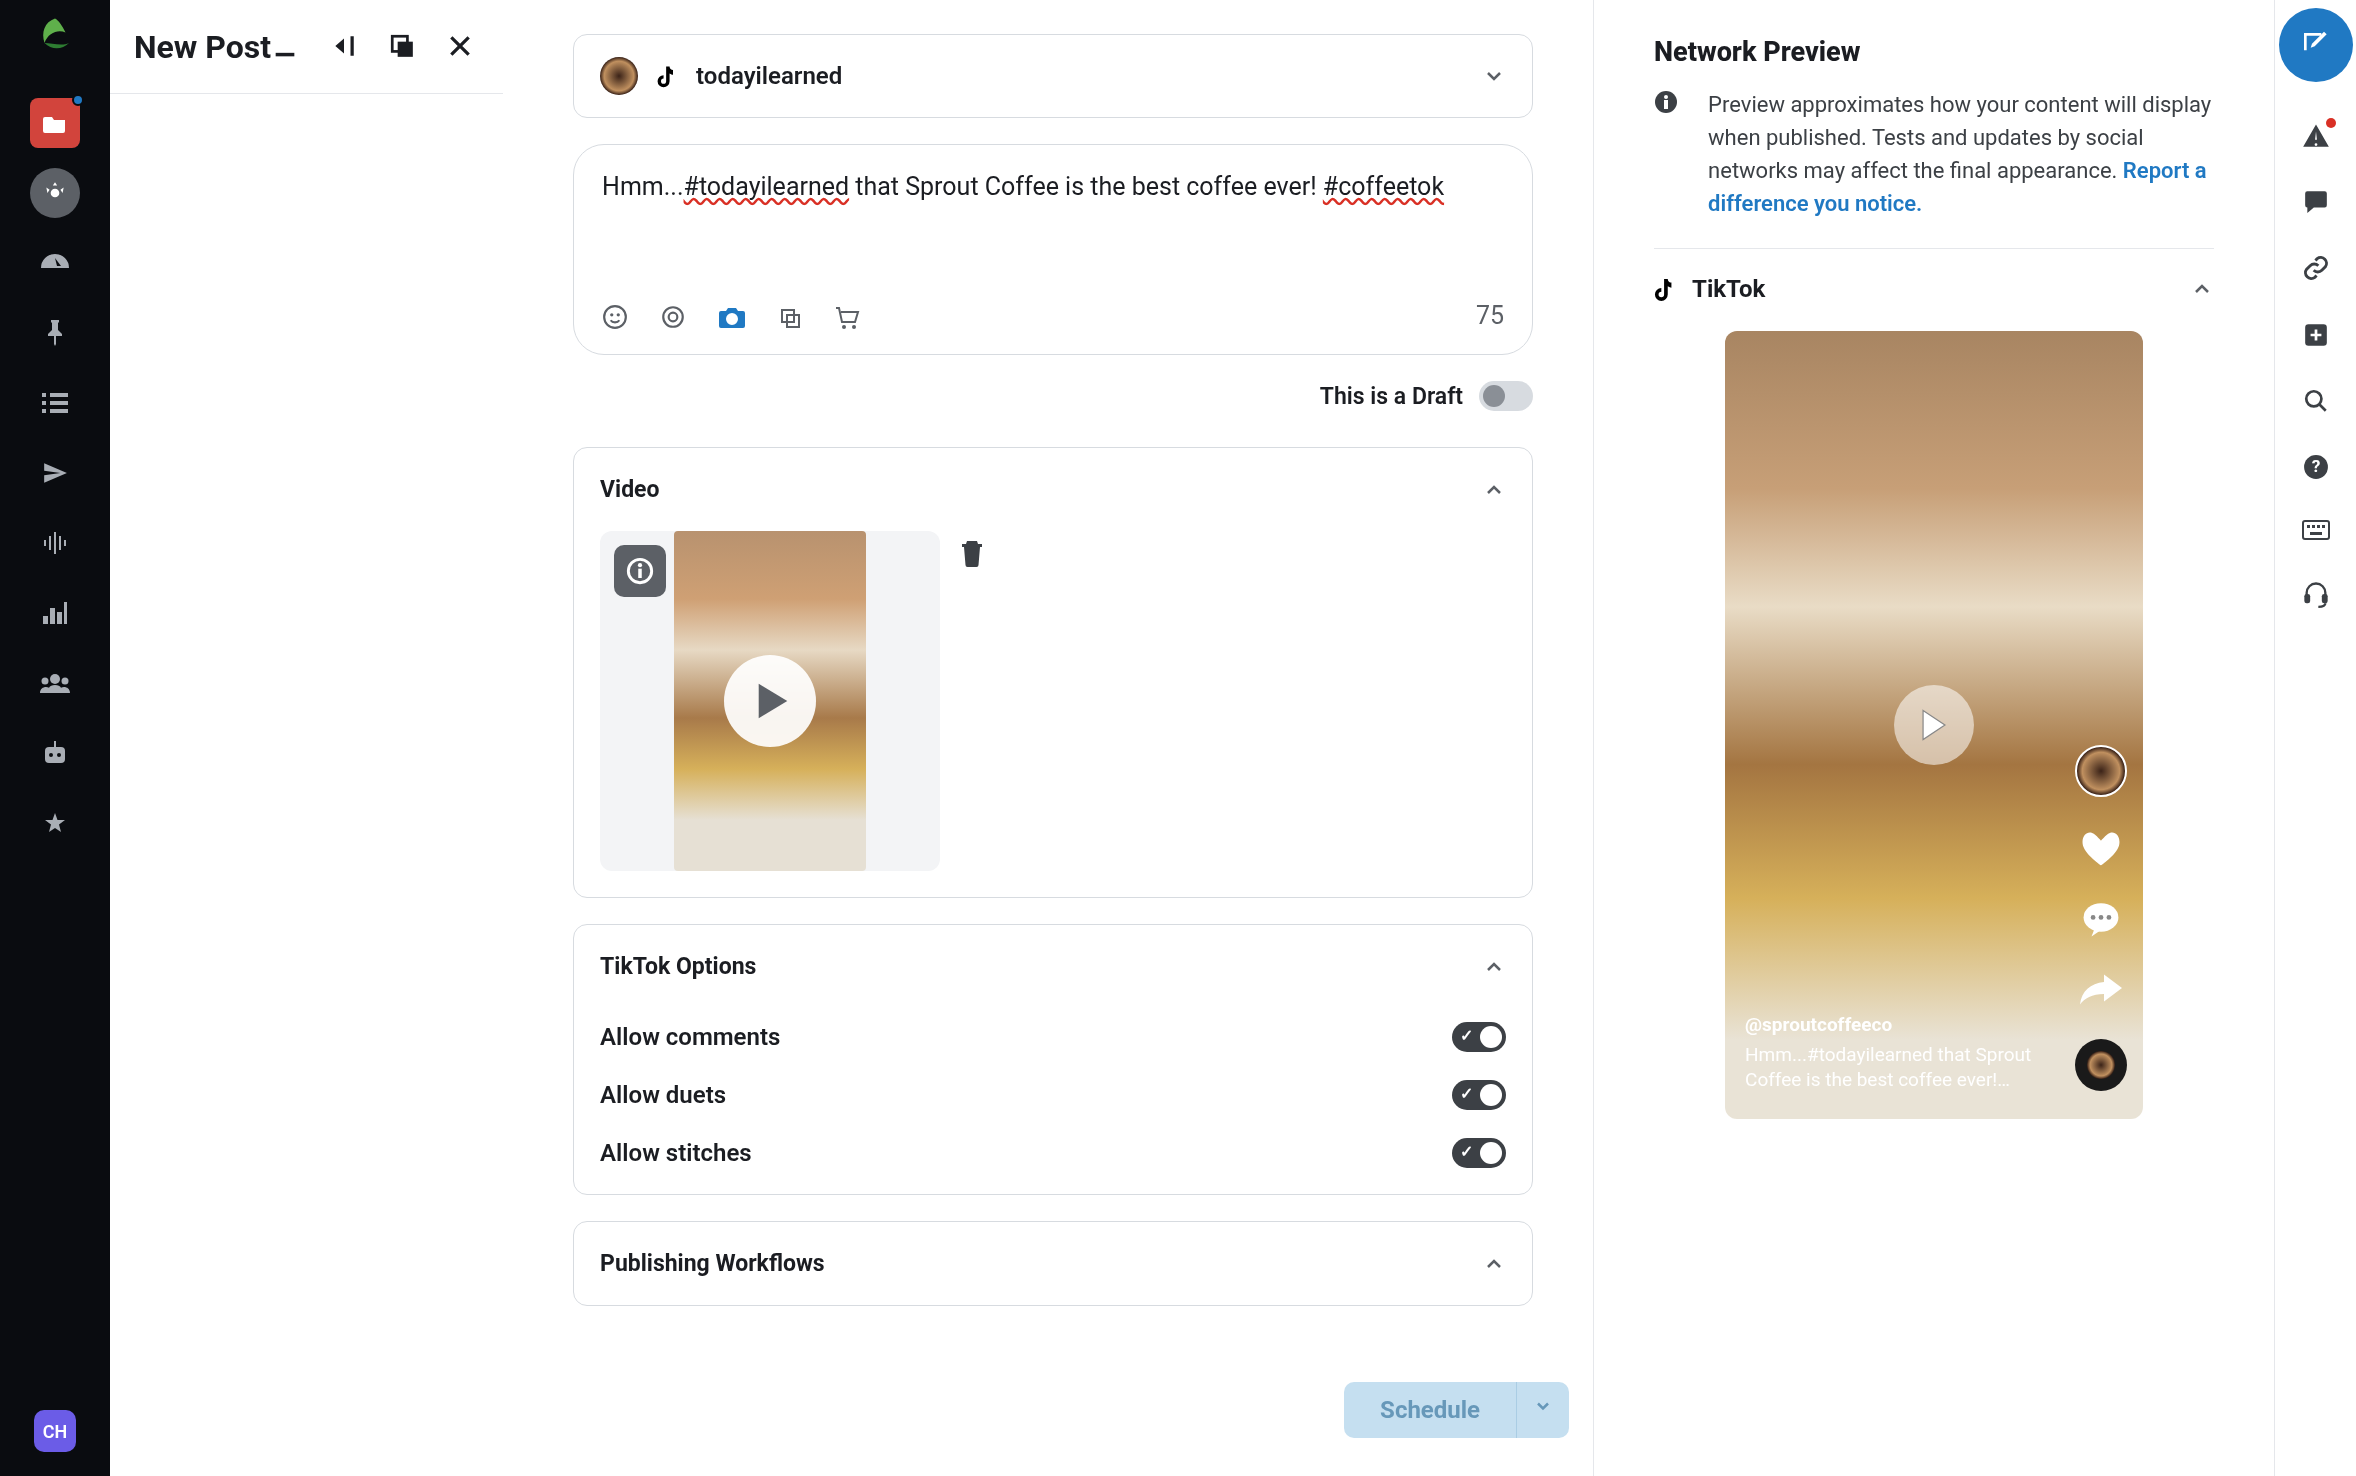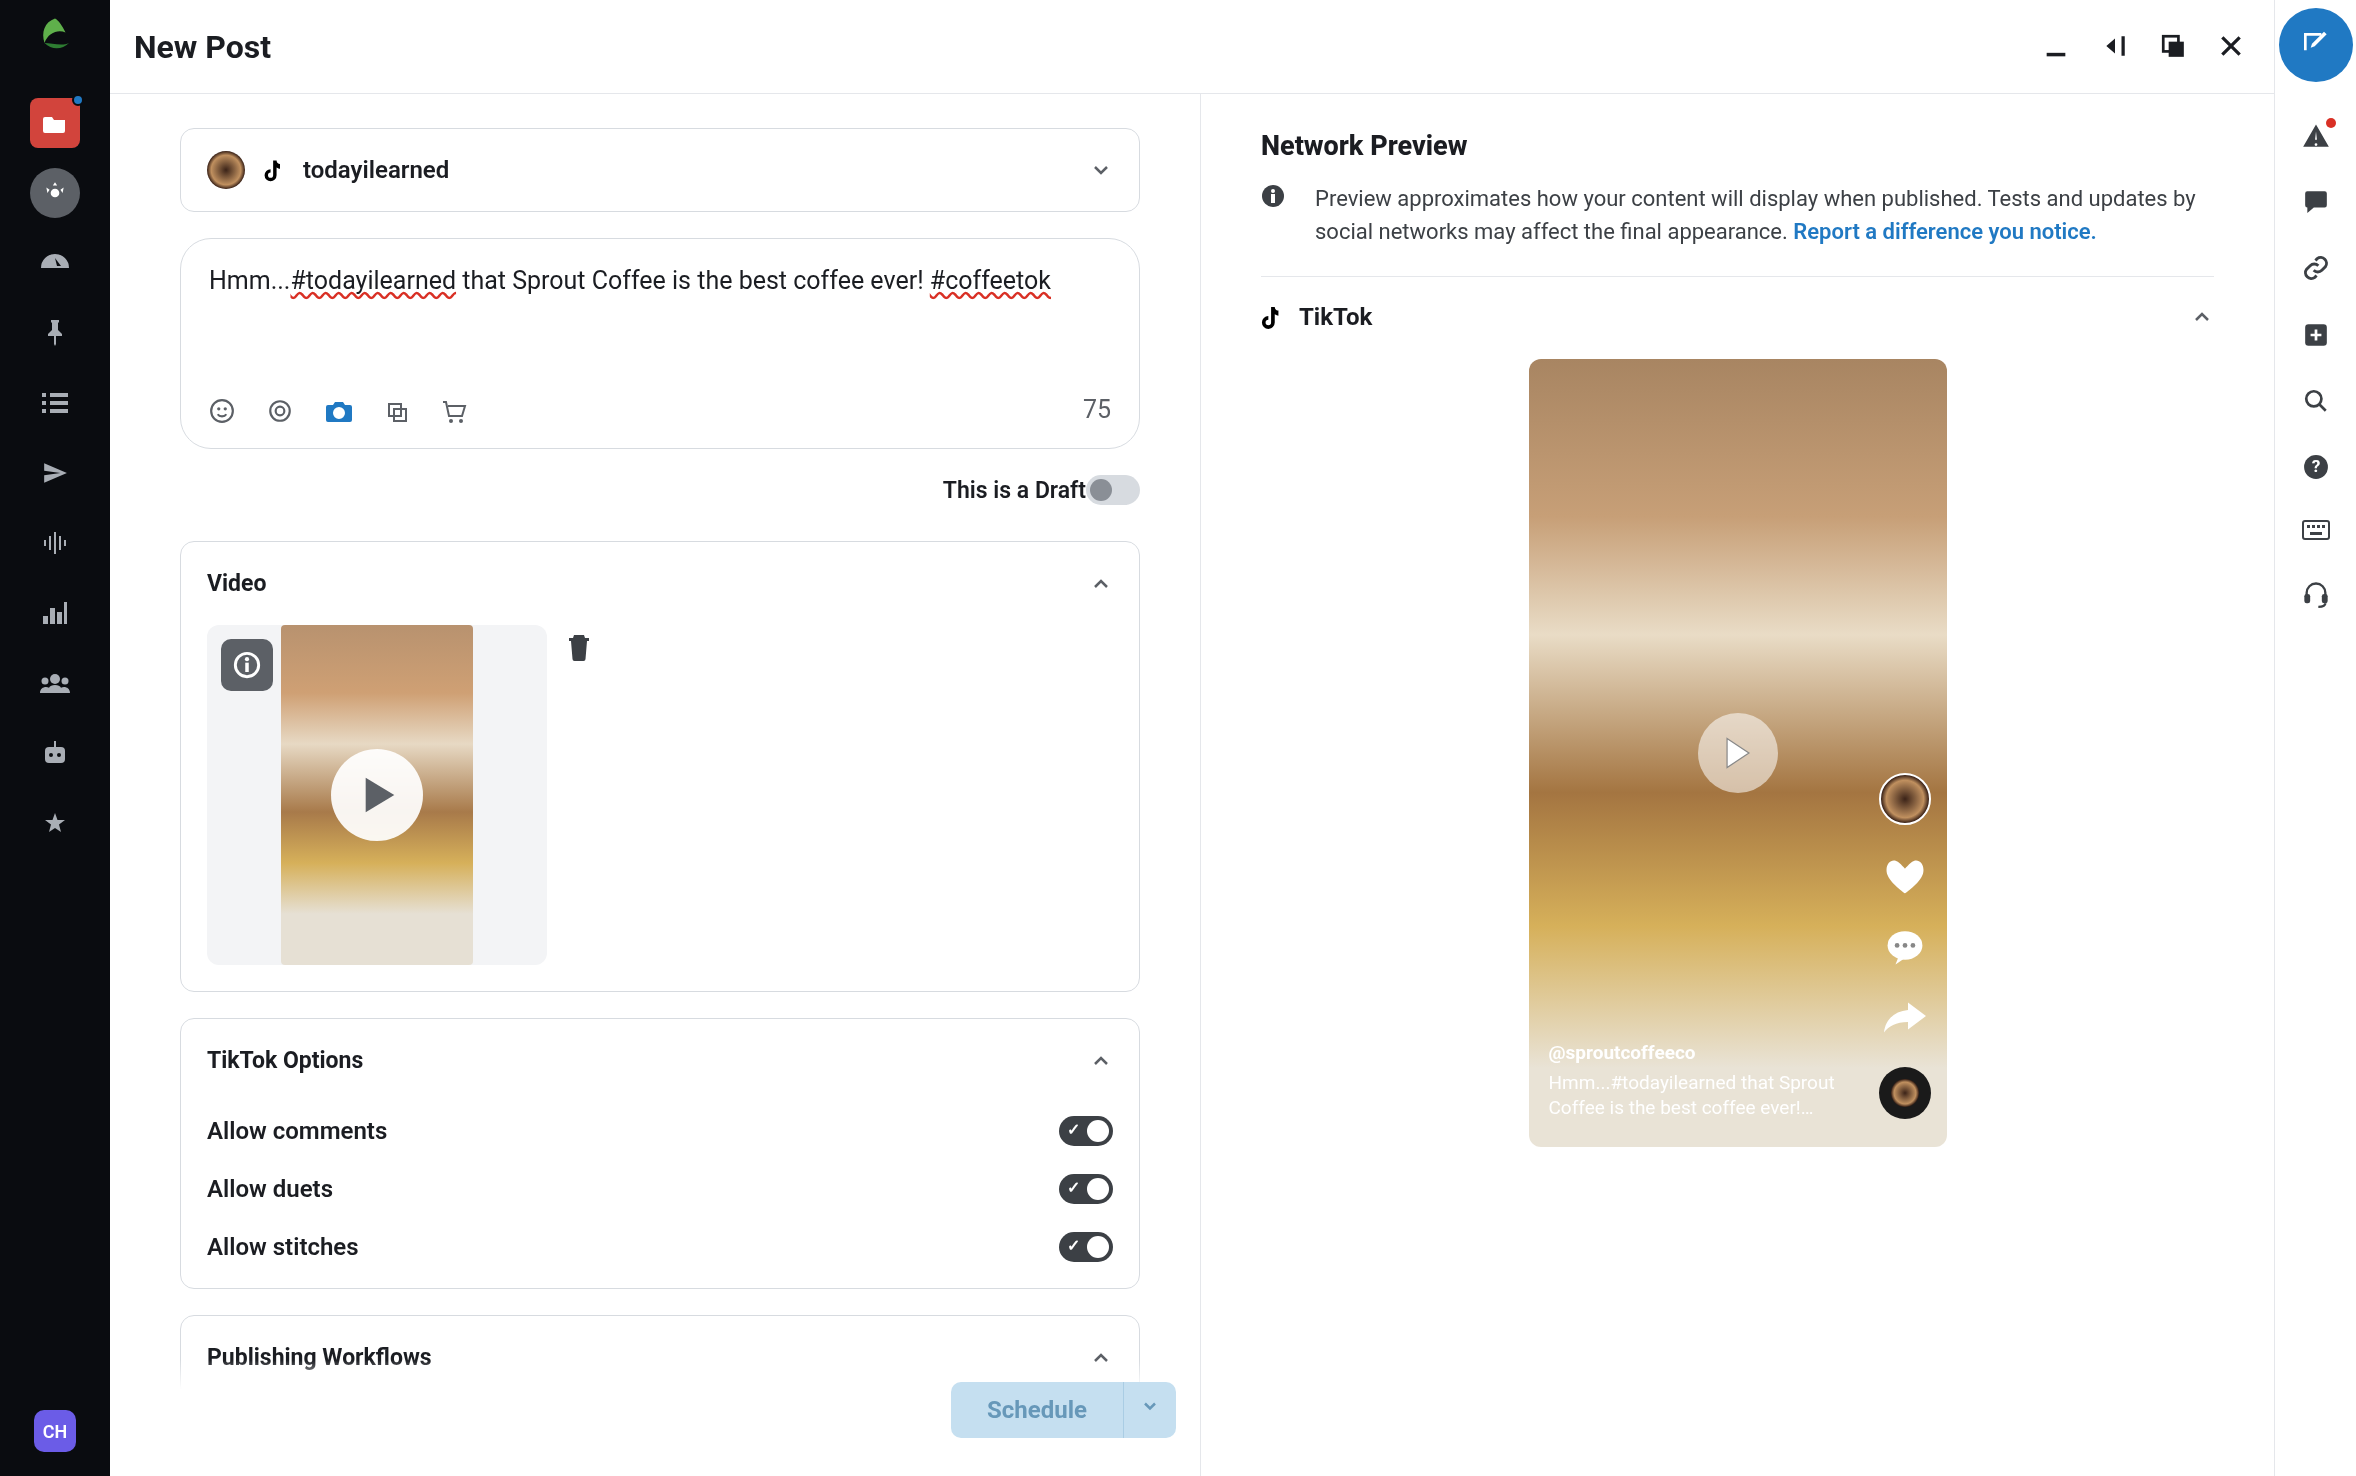--- a/index.html
+++ b/index.html
@@ -10,41 +10,41 @@
 .left-rail { width: 110px; background: #0a0c10; display: flex; flex-direction: column; align-items: center; padding-top: 14px; position: relative; }
 .logo { width: 44px; height: 44px; display: flex; align-items: center; justify-content: center; margin-bottom: 40px; }
 .rail-item { width: 50px; height: 50px; display: flex; align-items: center; justify-content: center; margin-bottom: 20px; color: #a9aeb5; position: relative; cursor: pointer; }
 .rail-item.folder { background: #d2443c; border-radius: 8px; color: #fff; }
 .rail-item.compose-active { background: #5c6066; border-radius: 50%; color: #fff; }
 .badge-dot { position: absolute; top: -4px; right: -4px; width: 12px; height: 12px; background: #2079c3; border-radius: 50%; border: 2px solid #0a0c10; }
 .left-rail-bottom { margin-top: auto; margin-bottom: 24px; }
 .user-chip { width: 42px; height: 42px; background: #6b5ce7; border-radius: 10px; color: #fff; font-size: 18px; font-weight: 600; display: flex; align-items: center; justify-content: center; }
 
 
-.main { flex: 1; display: flex; flex-direction: column; background: #fff; }
+.main { flex: 1; display: flex; flex-direction: row; background: #fff; }
 .titlebar { height: 94px; display: flex; align-items: center; padding: 0 30px 0 24px; border-bottom: 1px solid #e5e7eb; }
 .titlebar h1 { font-size: 32px; font-weight: 700; }
 .titlebar-actions { margin-left: auto; display: flex; gap: 32px; }
 .titlebar-actions .icon-btn { color: #1b1d22; cursor: pointer; }
 
 .content { flex: 1; display: flex; overflow: hidden; }
 
 
 .compose-col { flex: 0 0 1090px; overflow-y: auto; padding: 34px 60px 120px 70px; position: relative; }
 .card { border: 1px solid #d7dbe0; border-radius: 14px; background: #fff; margin-bottom: 26px; }
 .profile-row { display: flex; align-items: center; padding: 22px 26px; gap: 18px; }
 .avatar { width: 38px; height: 38px; border-radius: 50%; background: radial-gradient(circle at 50% 50%, #3b2318 0%, #c0905f 55%, #3b2318 70%); }
 .chevron { margin-left: auto; color: #5c6066; }
 .composer-card { padding: 2px; border-radius: 31px; }
 .composer-text { padding: 22px 26px 80px; font-size: 25px; line-height: 1.4; min-height: 140px; }
 .wavy { text-decoration: underline wavy #d93025; text-decoration-skip-ink: none; }
 .composer-toolbar { display: flex; align-items: flex-end; padding: 14px 26px 22px; gap: 32px; color: #5c6066; }
 .composer-toolbar .cam { color: #2079c3; }
 .char-count { margin-left: auto; color: #5c6066; font-size: 25px; }
-.draft-row { display: flex; align-items: center; justify-content: flex-end; margin-bottom: 36px; }
+.draft-row { display: flex; align-items: center; justify-content: flex-end; gap: 16px; margin-bottom: 36px; }
 .draft-label { font-size: 23px; font-weight: 600; }
 .toggle { width: 54px; height: 30px; background: #d7dbe0; border-radius: 20px; position: relative; cursor: pointer; }
 .toggle-knob { position: absolute; top: 4px; left: 4px; width: 22px; height: 22px; background: #8a8f96; border-radius: 50%; }
 .toggle.on { background: #3c4045; }
 .toggle.on .toggle-knob { background: #fff; left: 28px; }
 .toggle.on::before { content: "✓"; position: absolute; left: 8px; top: 4px; color: #fff; font-size: 16px; }
 
 .section-card { }
 .section-header { display: flex; align-items: center; padding: 28px 26px; font-weight: 700; font-size: 23px; }
 .section-body { padding: 0 26px 26px; }

